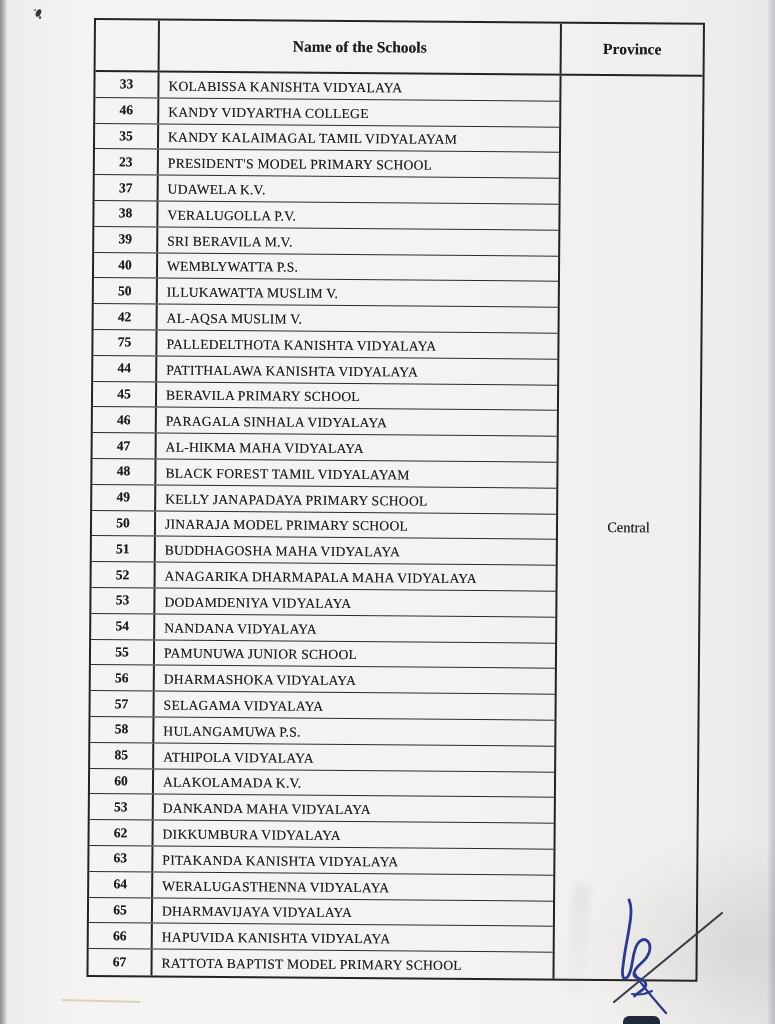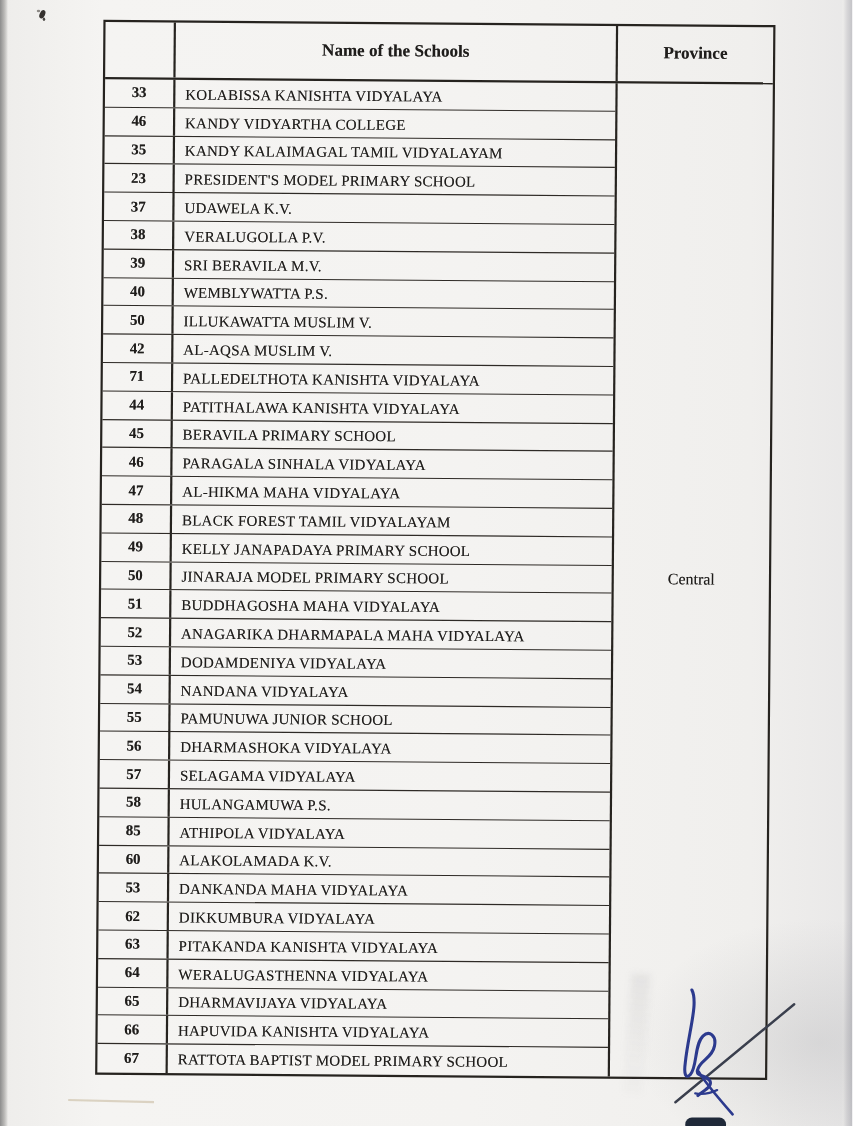--- a/index.html
+++ b/index.html
@@ -166,21 +166,21 @@
   </div>
 
   <div class="row">
     <div class="cell-num">42</div>
     <div class="cell-name">
       <span>AL-AQSA MUSLIM V.</span>
     </div>
   </div>
 
   <div class="row">
-    <div class="cell-num">71</div>
+    <div class="cell-num">75</div>
     <div class="cell-name">
       <span>PALLEDELTHOTA KANISHTA VIDYALAYA</span>
     </div>
   </div>
 
   <div class="row">
     <div class="cell-num">44</div>
     <div class="cell-name">
       <span>PATITHALAWA KANISHTA VIDYALAYA</span>
     </div>

